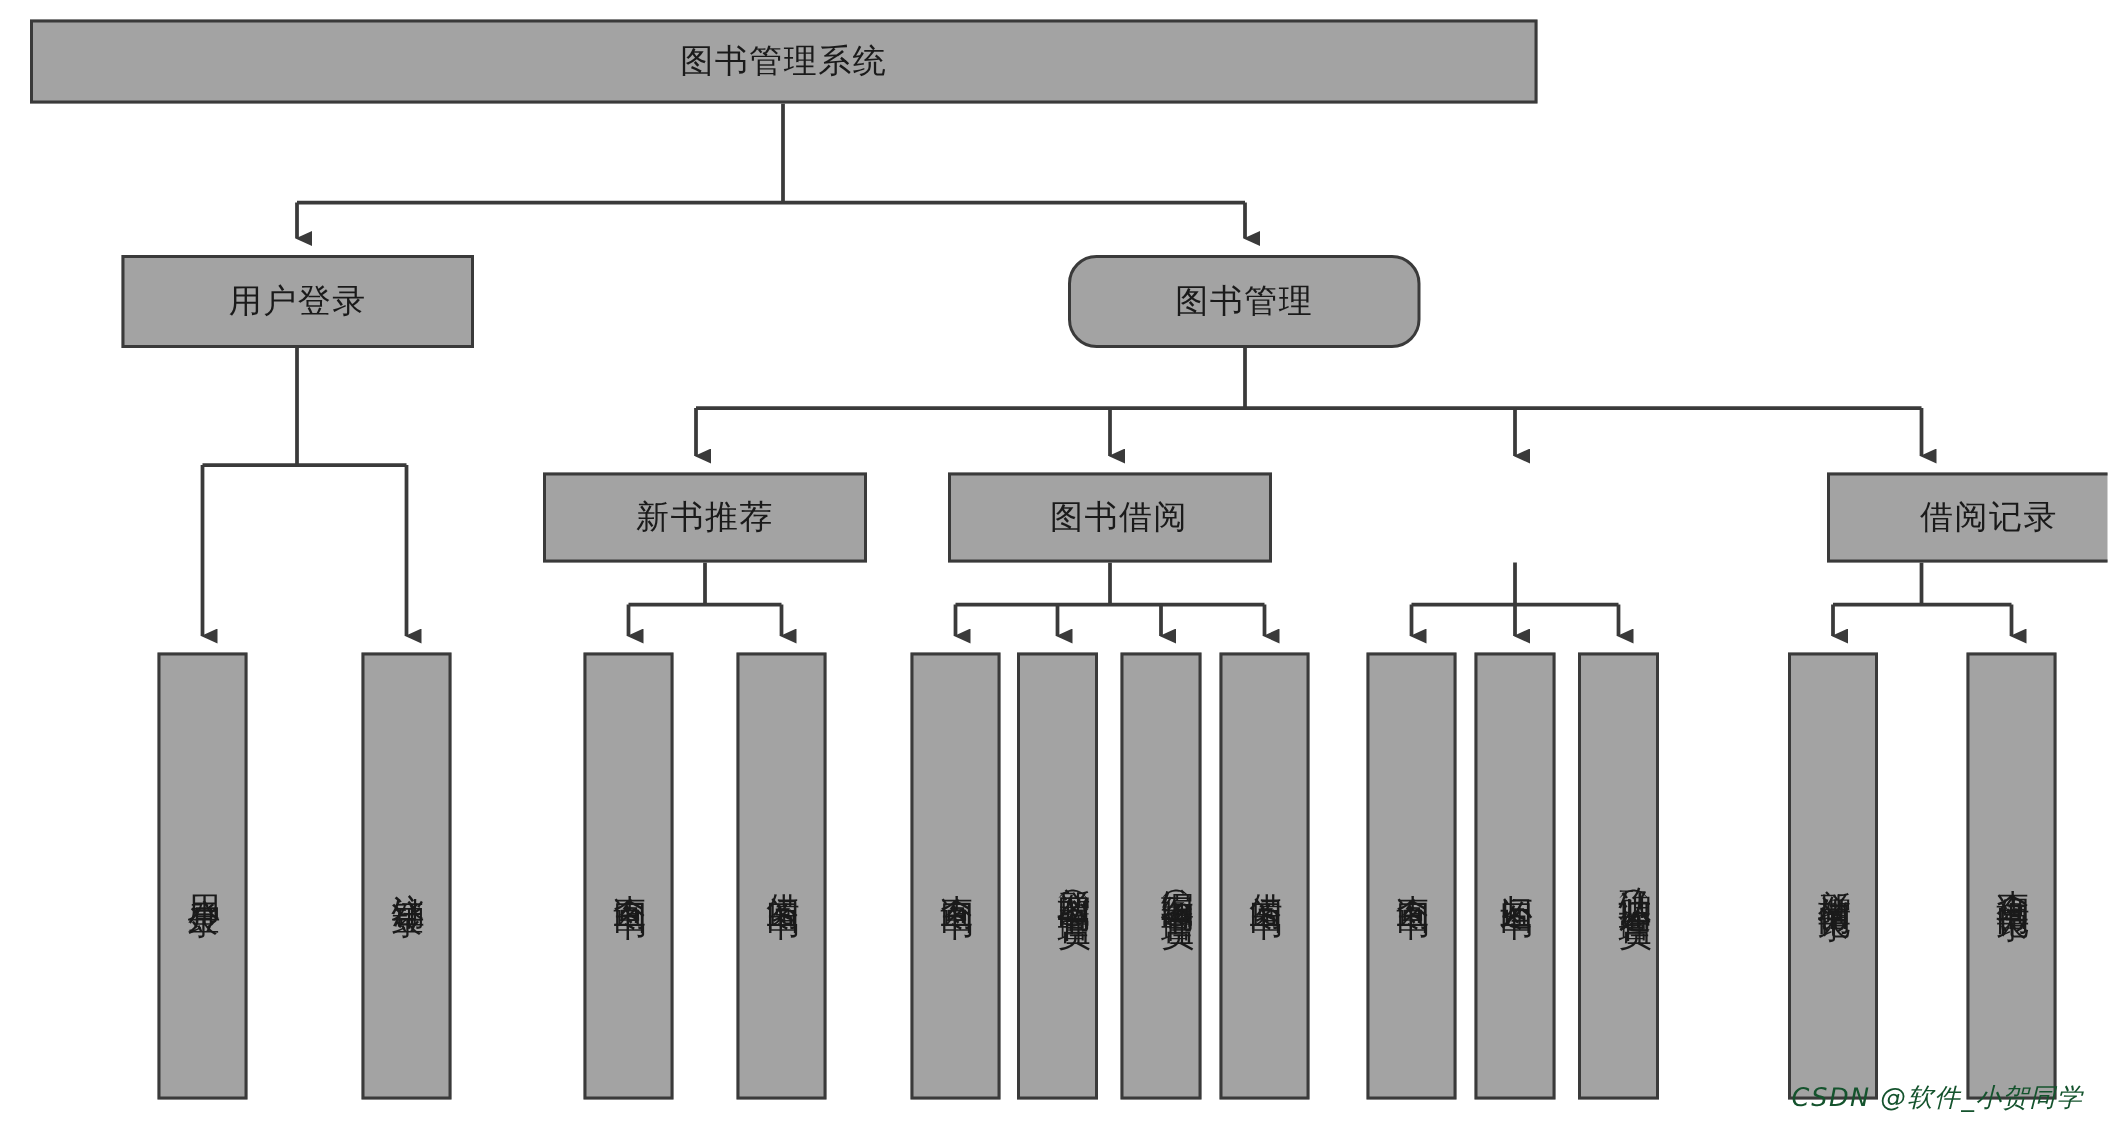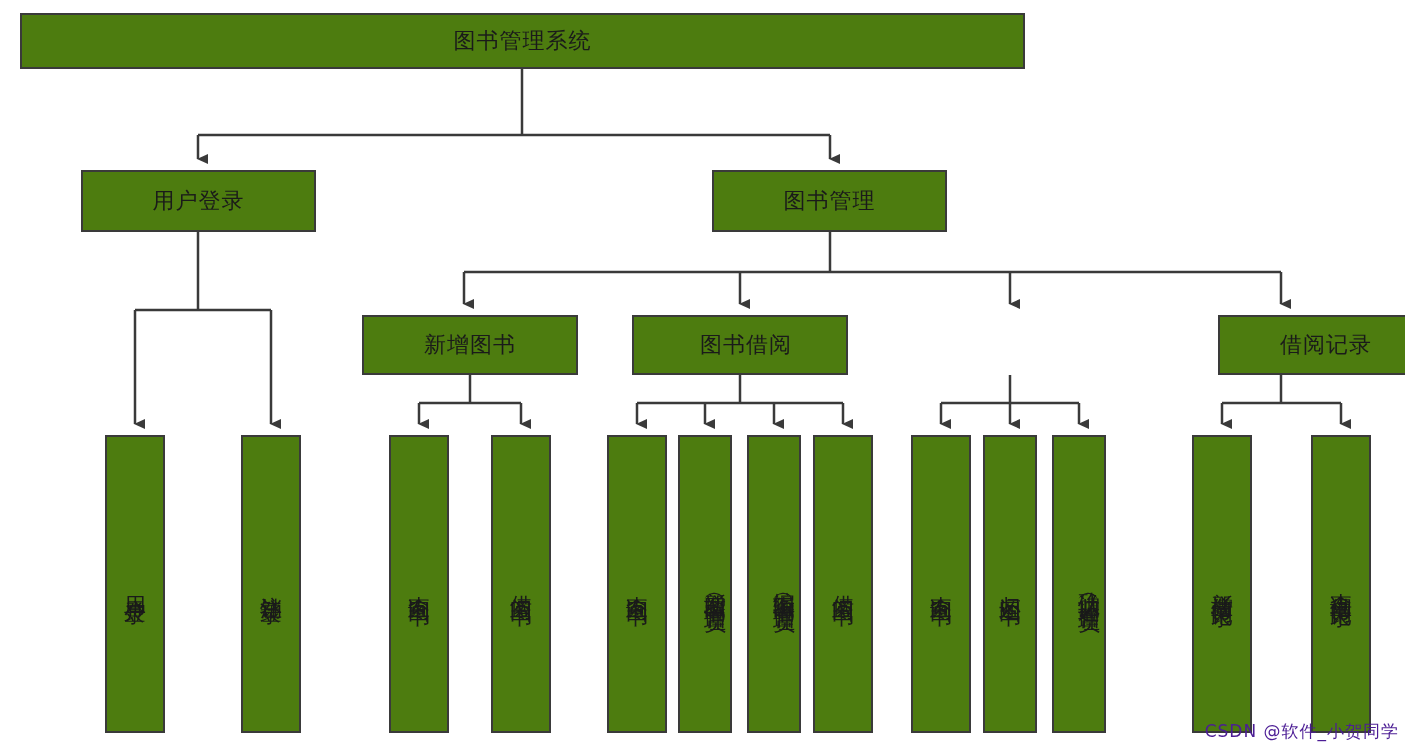--- a/index.html
+++ b/index.html
@@ -1,29 +1,29 @@
 <!DOCTYPE html>
 <html><head>
 <meta charset="utf-8">
 <style>
   html,body{margin:0;padding:0;background:#ffffff;}
   body{width:1405px;height:747px;overflow:hidden;
        font-family:"DejaVu Sans","Liberation Sans",sans-serif;}
   #canvas{position:relative;width:1405px;height:747px;}
   svg{position:absolute;left:0;top:0;}
-  .node{position:absolute;box-sizing:border-box;background:#4d7c0f;
+  .node{position:absolute;box-sizing:border-box;background:#a3a3a3;
         border:2.5px solid #3a3a3a;display:flex;align-items:center;
         justify-content:center;}
   .node.h{font-size:22px;color:#1a1a1a;letter-spacing:1px;}
   .node.v{writing-mode:vertical-rl;text-orientation:upright;
           font-size:22px;color:#1a1a1a;letter-spacing:3px;
           align-items:flex-start;justify-content:center;padding-top:6px;}
   .node.v.center{align-items:center;padding-top:0;}
-  .wm{position:absolute;right:6px;bottom:4px;font-size:17px;color:#4c1d95;
-      letter-spacing:1px;white-space:nowrap;}
+  .wm{position:absolute;right:16px;bottom:4px;font-size:17px;color:#14532d;
+      letter-spacing:1px;white-space:nowrap;font-style:italic;}
 </style>
 </head>
 <body>
 
 <div id="canvas">
 
   <svg width="1405" height="747">
     <defs>
       <marker id="ah" markerWidth="10" markerHeight="11" refX="5" refY="10" orient="auto" markerUnits="userSpaceOnUse">
         <path d="M0,0 L10,0 L5,11 Z" fill="#3a3a3a"></path>
@@ -69,23 +69,23 @@
       <path d="M1281,375 L1281,403"></path>
       <path d="M1222,403 L1341,403"></path>
       <path d="M1222,403 L1222,424" marker-end="url(#ah)"></path>
       <path d="M1341,403 L1341,424" marker-end="url(#ah)"></path>
     </g>
   </svg>
 
   <div class="node h" style="left:20px;top:13px;width:1005px;height:56px;">图书管理系统</div>
 
   <div class="node h" style="left:81px;top:170px;width:235px;height:62px;">用户登录</div>
-  <div class="node h" style="left:712px;top:170px;width:235px;height:62px;">图书管理</div>
+  <div class="node h" style="left:712px;top:170px;width:235px;height:62px;border-radius:19px;">图书管理</div>
 
-  <div class="node h" style="left:362px;top:315px;width:216px;height:60px;">新增图书</div>
+  <div class="node h" style="left:362px;top:315px;width:216px;height:60px;">新书推荐</div>
   <div class="node h" style="left:632px;top:315px;width:216px;height:60px;padding-left:12px;">图书借阅</div>
   <div class="node h" style="left:1172px;top:315px;width:216px;height:60px;margin-left:46px;">借阅记录</div>
 
   <div class="node v center" style="left:105px;top:435px;width:60px;height:298px;">用户登录</div>
   <div class="node v center" style="left:241px;top:435px;width:60px;height:298px;">注销登录</div>
 
   <div class="node v center" style="left:389px;top:435px;width:60px;height:298px;">查询图书</div>
   <div class="node v center" style="left:491px;top:435px;width:60px;height:298px;">借阅图书</div>
 
   <div class="node v center" style="left:607px;top:435px;width:60px;height:298px;">查询图书</div>

